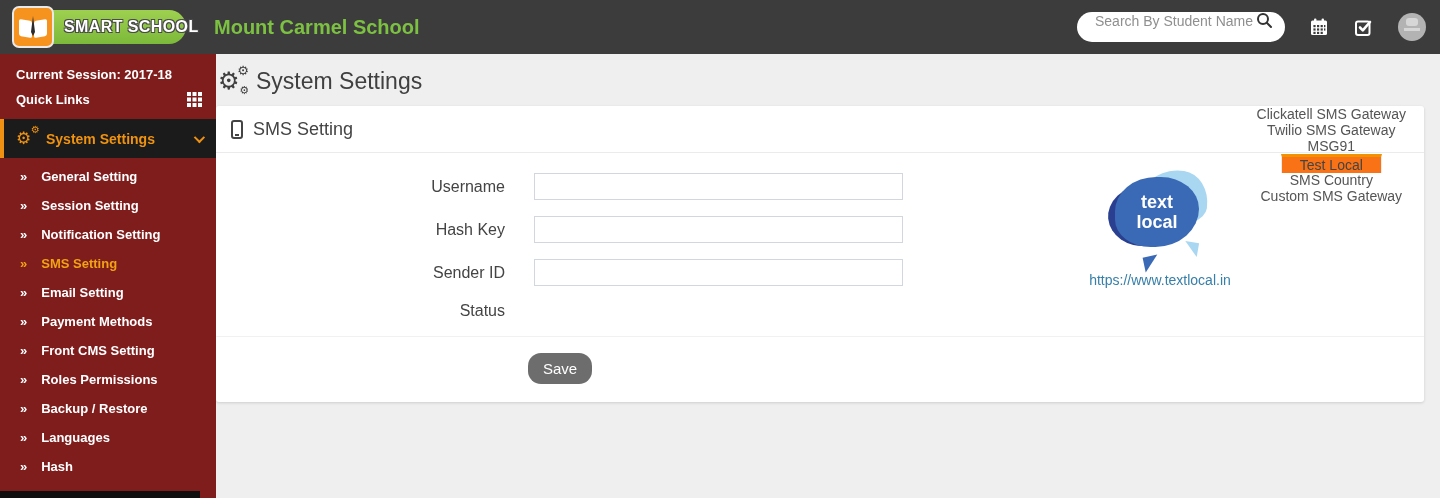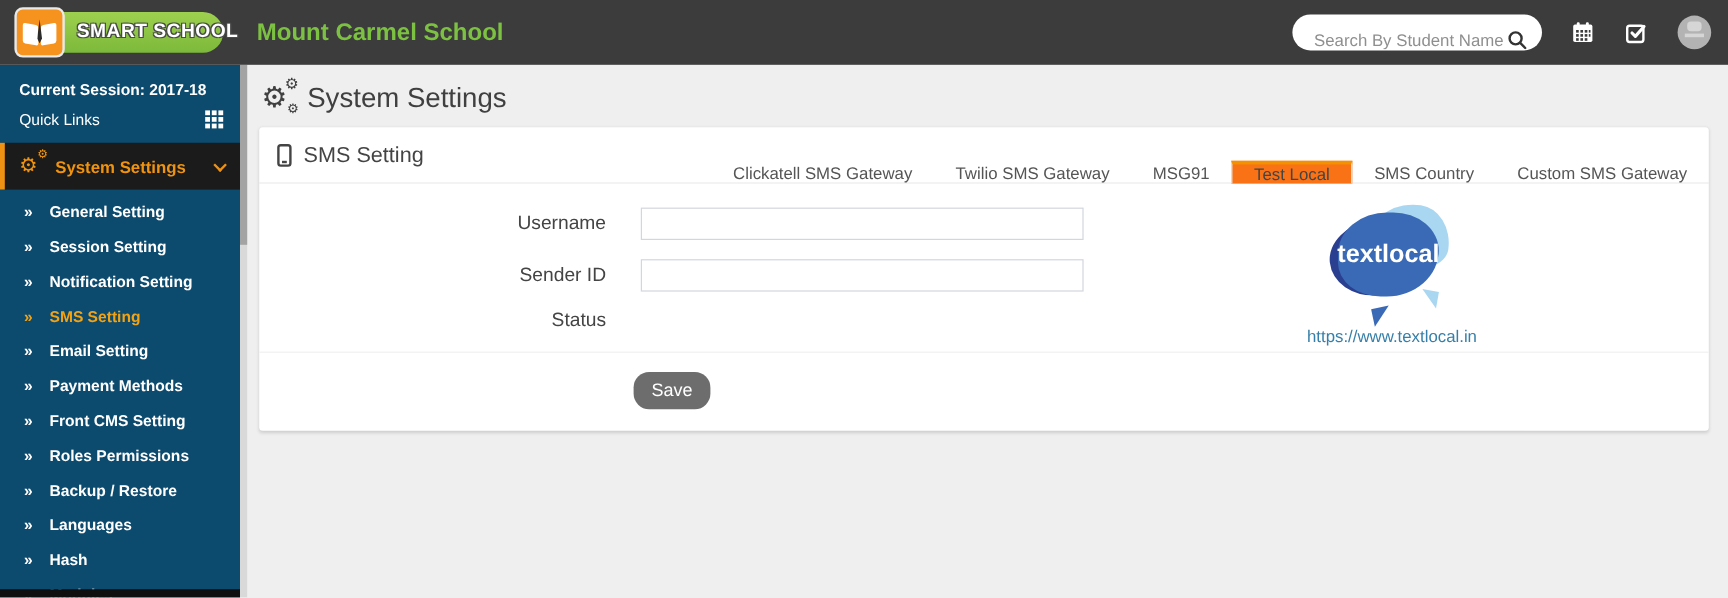--- a/index.html
+++ b/index.html
@@ -37,21 +37,21 @@
   .book-page.right { right:5px; transform:skewY(-10deg); }
   .book-nib {
     position:absolute; left:17px; top:8px; width:4px; height:20px; background:#2b2b2b;
     clip-path:polygon(50% 0,100% 80%,50% 100%,0 80%);
   }
   .school-name { color:#7cc142; font-size:20px; font-weight:bold; margin-left:14px; }
 
   .topbar-right { margin-left:auto; display:flex; align-items:center; gap:24px; padding-right:14px; }
   .search-pill {
     width:208px; height:30px; background:#fff; border-radius:15px;
-    display:flex; align-items:flex-end; padding:0 12px 0 16px;
+    display:flex; align-items:flex-start; padding:0 12px 0 16px;
   }
   .search-pill input {
     border:none; outline:none; flex:1; min-width:0; font-size:14px; color:#555;
     font-family:"Liberation Sans", sans-serif; background:transparent;
   }
   .search-pill input::placeholder { color:#8f8f8f; }
   .icon-btn { background:none; border:none; padding:0; cursor:pointer; display:flex; align-items:center; }
   .avatar {
     width:28px; height:28px; border-radius:50%; background:#b3b3b3; position:relative; overflow:hidden;
     cursor:pointer; border:none; padding:0;
@@ -59,31 +59,31 @@
   .avatar::before {
     content:""; position:absolute; left:8px; top:5px; width:12px; height:8px;
     background:#d6d6d6; border-radius:3px;
   }
   .avatar::after {
     content:""; position:absolute; left:6px; top:15px; width:16px; height:3px; background:#d6d6d6;
   }
 
   
   .sidebar {
-    position:absolute; top:54px; left:0; width:200px; height:444px;
-    background:#0c4a6e; z-index:10;
+    position:absolute; top:54px; left:0; width:216px; height:444px;
+    background:#7f1d1d; z-index:10;
   }
   .side-scrollbar {
     position:absolute; top:54px; left:200px; width:6px; height:444px; background:#d9d9d9;
   }
   .side-scrollbar .thumb { width:6px; height:150px; background:#a3a3a3; }
 
   .session-line { color:#fff; font-size:13px; font-weight:bold; padding:13px 14px 0 16px; }
   .quicklinks-line {
-    color:#fff; font-size:13px; font-weight:normal; padding:10px 14px 0 16px;
+    color:#fff; font-size:13px; font-weight:bold; padding:10px 14px 0 16px;
     display:flex; align-items:center; justify-content:space-between; cursor:pointer;
   }
   .grid-icon { position:relative; width:15px; height:15px; }
   .grid-icon i {
     position:absolute; left:0; top:0; width:4px; height:4px; background:#fff;
     box-shadow:5.5px 0 #fff,11px 0 #fff,0 5.5px #fff,5.5px 5.5px #fff,11px 5.5px #fff,0 11px #fff,5.5px 11px #fff,11px 11px #fff;
   }
 
   .menu-parent {
     margin-top:12px; height:39px; background:#1b1b1b; border-left:4px solid #ef9213;
@@ -124,21 +124,21 @@
   .card-header {
     height:47px; display:flex; align-items:stretch; border-bottom:1px solid #ebebeb; padding-left:15px;
   }
   .card-title { display:flex; align-items:center; color:#444; font-size:18px; }
   .mobile-icon {
     position:relative; width:12px; height:19px; border:2px solid #444; border-radius:3px; margin-right:10px;
   }
   .mobile-icon::after {
     content:""; position:absolute; left:2px; bottom:1px; width:4px; height:2px; background:#444;
   }
-  .tabs { margin-left:auto; display:flex; align-items:flex-end; }
+  .tabs { margin-left:auto; display:flex; align-items:center;flex-direction:column; }
   .tab {
     display:flex; align-items:center; padding:0 18px; font-size:14px; color:#555;
     cursor:pointer; white-space:nowrap;
   }
   .tab.active {
     border-top:3px solid #f39200; border-left:1px solid #ebebeb; border-right:1px solid #ebebeb;
     background:#f97316; margin-bottom:-1px; color:#444;
   }
 
   .card-body { padding-top:20px; }
@@ -167,22 +167,22 @@
     position:absolute; right:14px; bottom:6px; width:0; height:0;
     border-right:14px solid #a9d7f2; border-bottom:14px solid transparent; transform:rotate(10deg);
   }
   .tl-navy {
     position:absolute; left:0; top:14px; width:72px; height:62px; background:#2a3f8f;
     border-radius:55% 45% 50% 50% / 50% 55% 45% 50%; transform:rotate(-6deg);
   }
   .tl-main {
     position:absolute; left:7px; top:7px; width:84px; height:70px; background:#3a6ab5;
     border-radius:52% 48% 55% 45% / 52% 48% 58% 42%;
-    display:flex; align-items:center; justify-content:center;
-    color:#fff; font-weight:bold; font-size:21px; line-height:20px;text-align:center;
+    display:flex; flex-direction:column; align-items:center; justify-content:center;
+    color:#fff; font-weight:bold; font-size:18px; line-height:20px;text-align:center;
   }
   .tl-tail {
     position:absolute; left:36px; bottom:-9px; width:0; height:0;
     border-left:15px solid #3a6ab5; border-bottom:15px solid transparent; transform:rotate(-12deg);
   }
   .provider-link { display:inline-block; margin-top:10px; color:#367fa9; font-size:14px; text-decoration:none; }
 
   .card-footer { border-top:1px solid #f1f1f1; margin-top:13px; padding:16px 0 18px 312px; }
   .save-btn {
     background:#6d6d6d; color:#fff; border:none; border-radius:13px;
@@ -348,20 +348,24 @@
         <div class="tab">Custom SMS Gateway</div>
       </div>
     </div>
 
     <div class="card-body">
       <div class="form-row">
         <label class="form-label">Username</label>
         <input class="form-control" type="text" value="" style="">
       </div>
       <div class="form-row">
+        <label class="form-label">Hash Key</label>
+        <input class="form-control" type="text" value="" style="">
+      </div>
+      <div class="form-row">
         <label class="form-label">Sender ID</label>
         <input class="form-control" type="text" value="" style="">
       </div>
       <div class="form-row">
         <label class="form-label">Status</label>
       </div>
     </div>
 
     <div class="provider">
       <div class="tl-logo">

